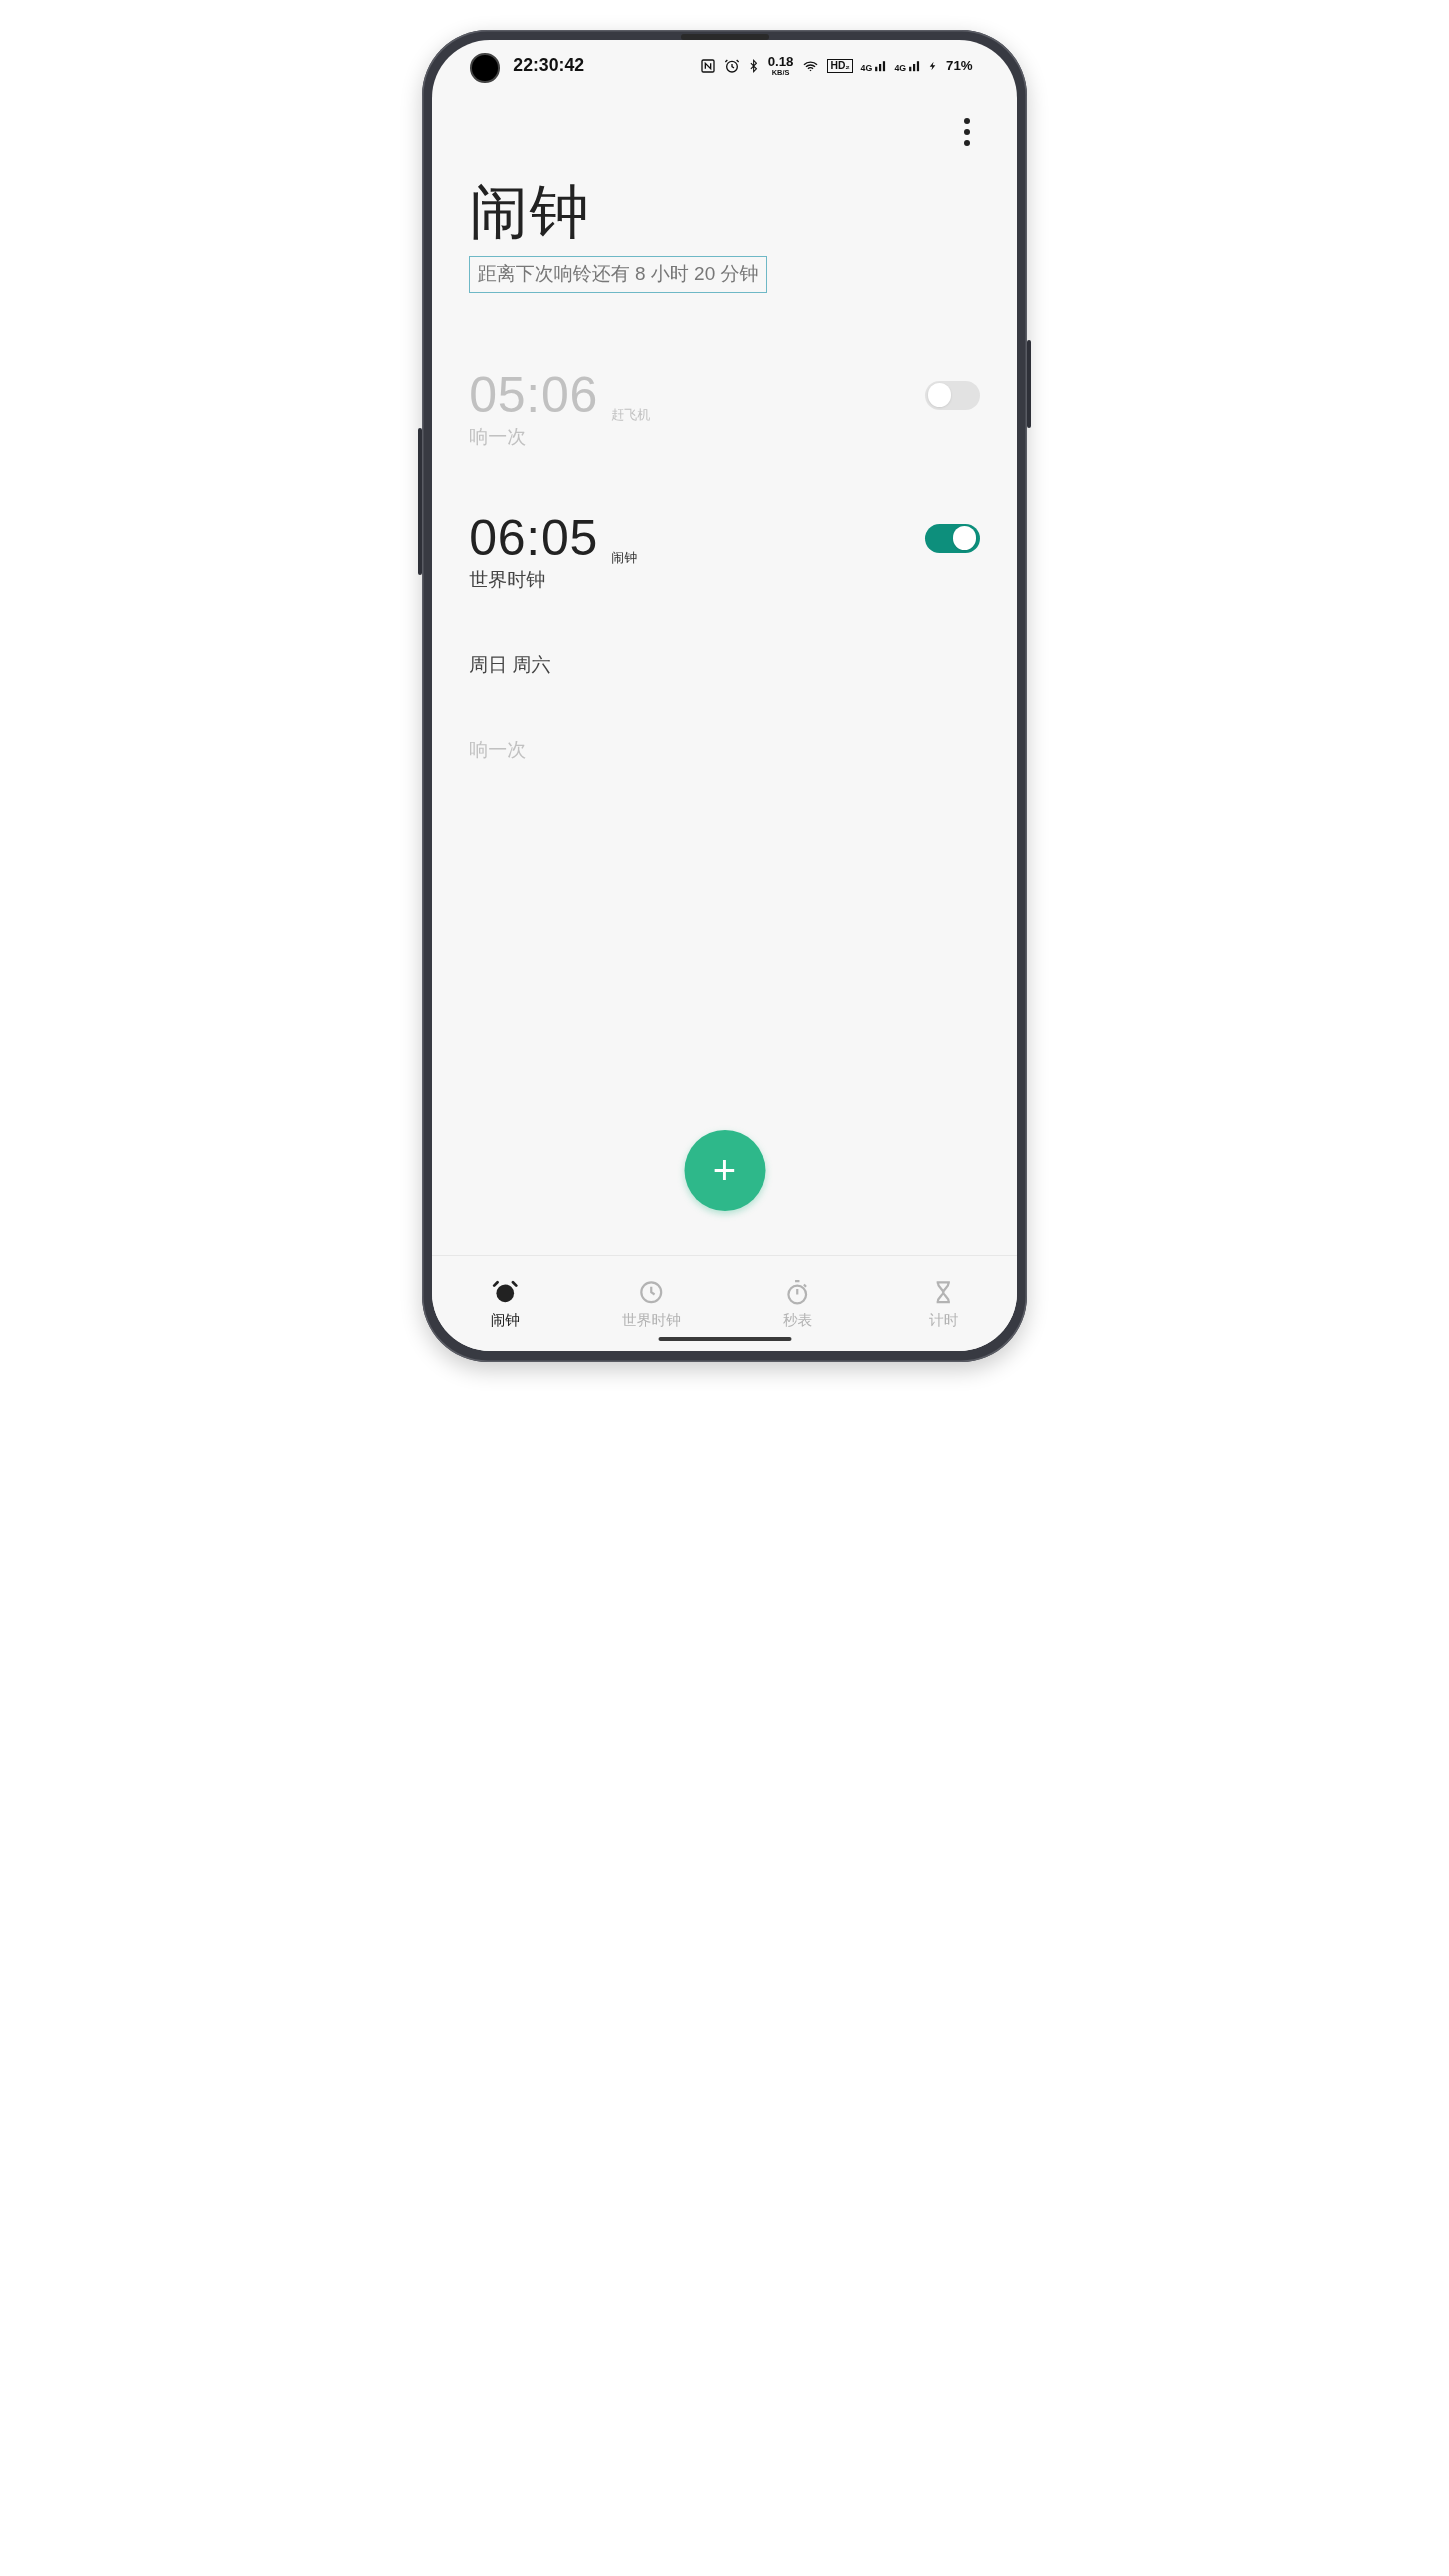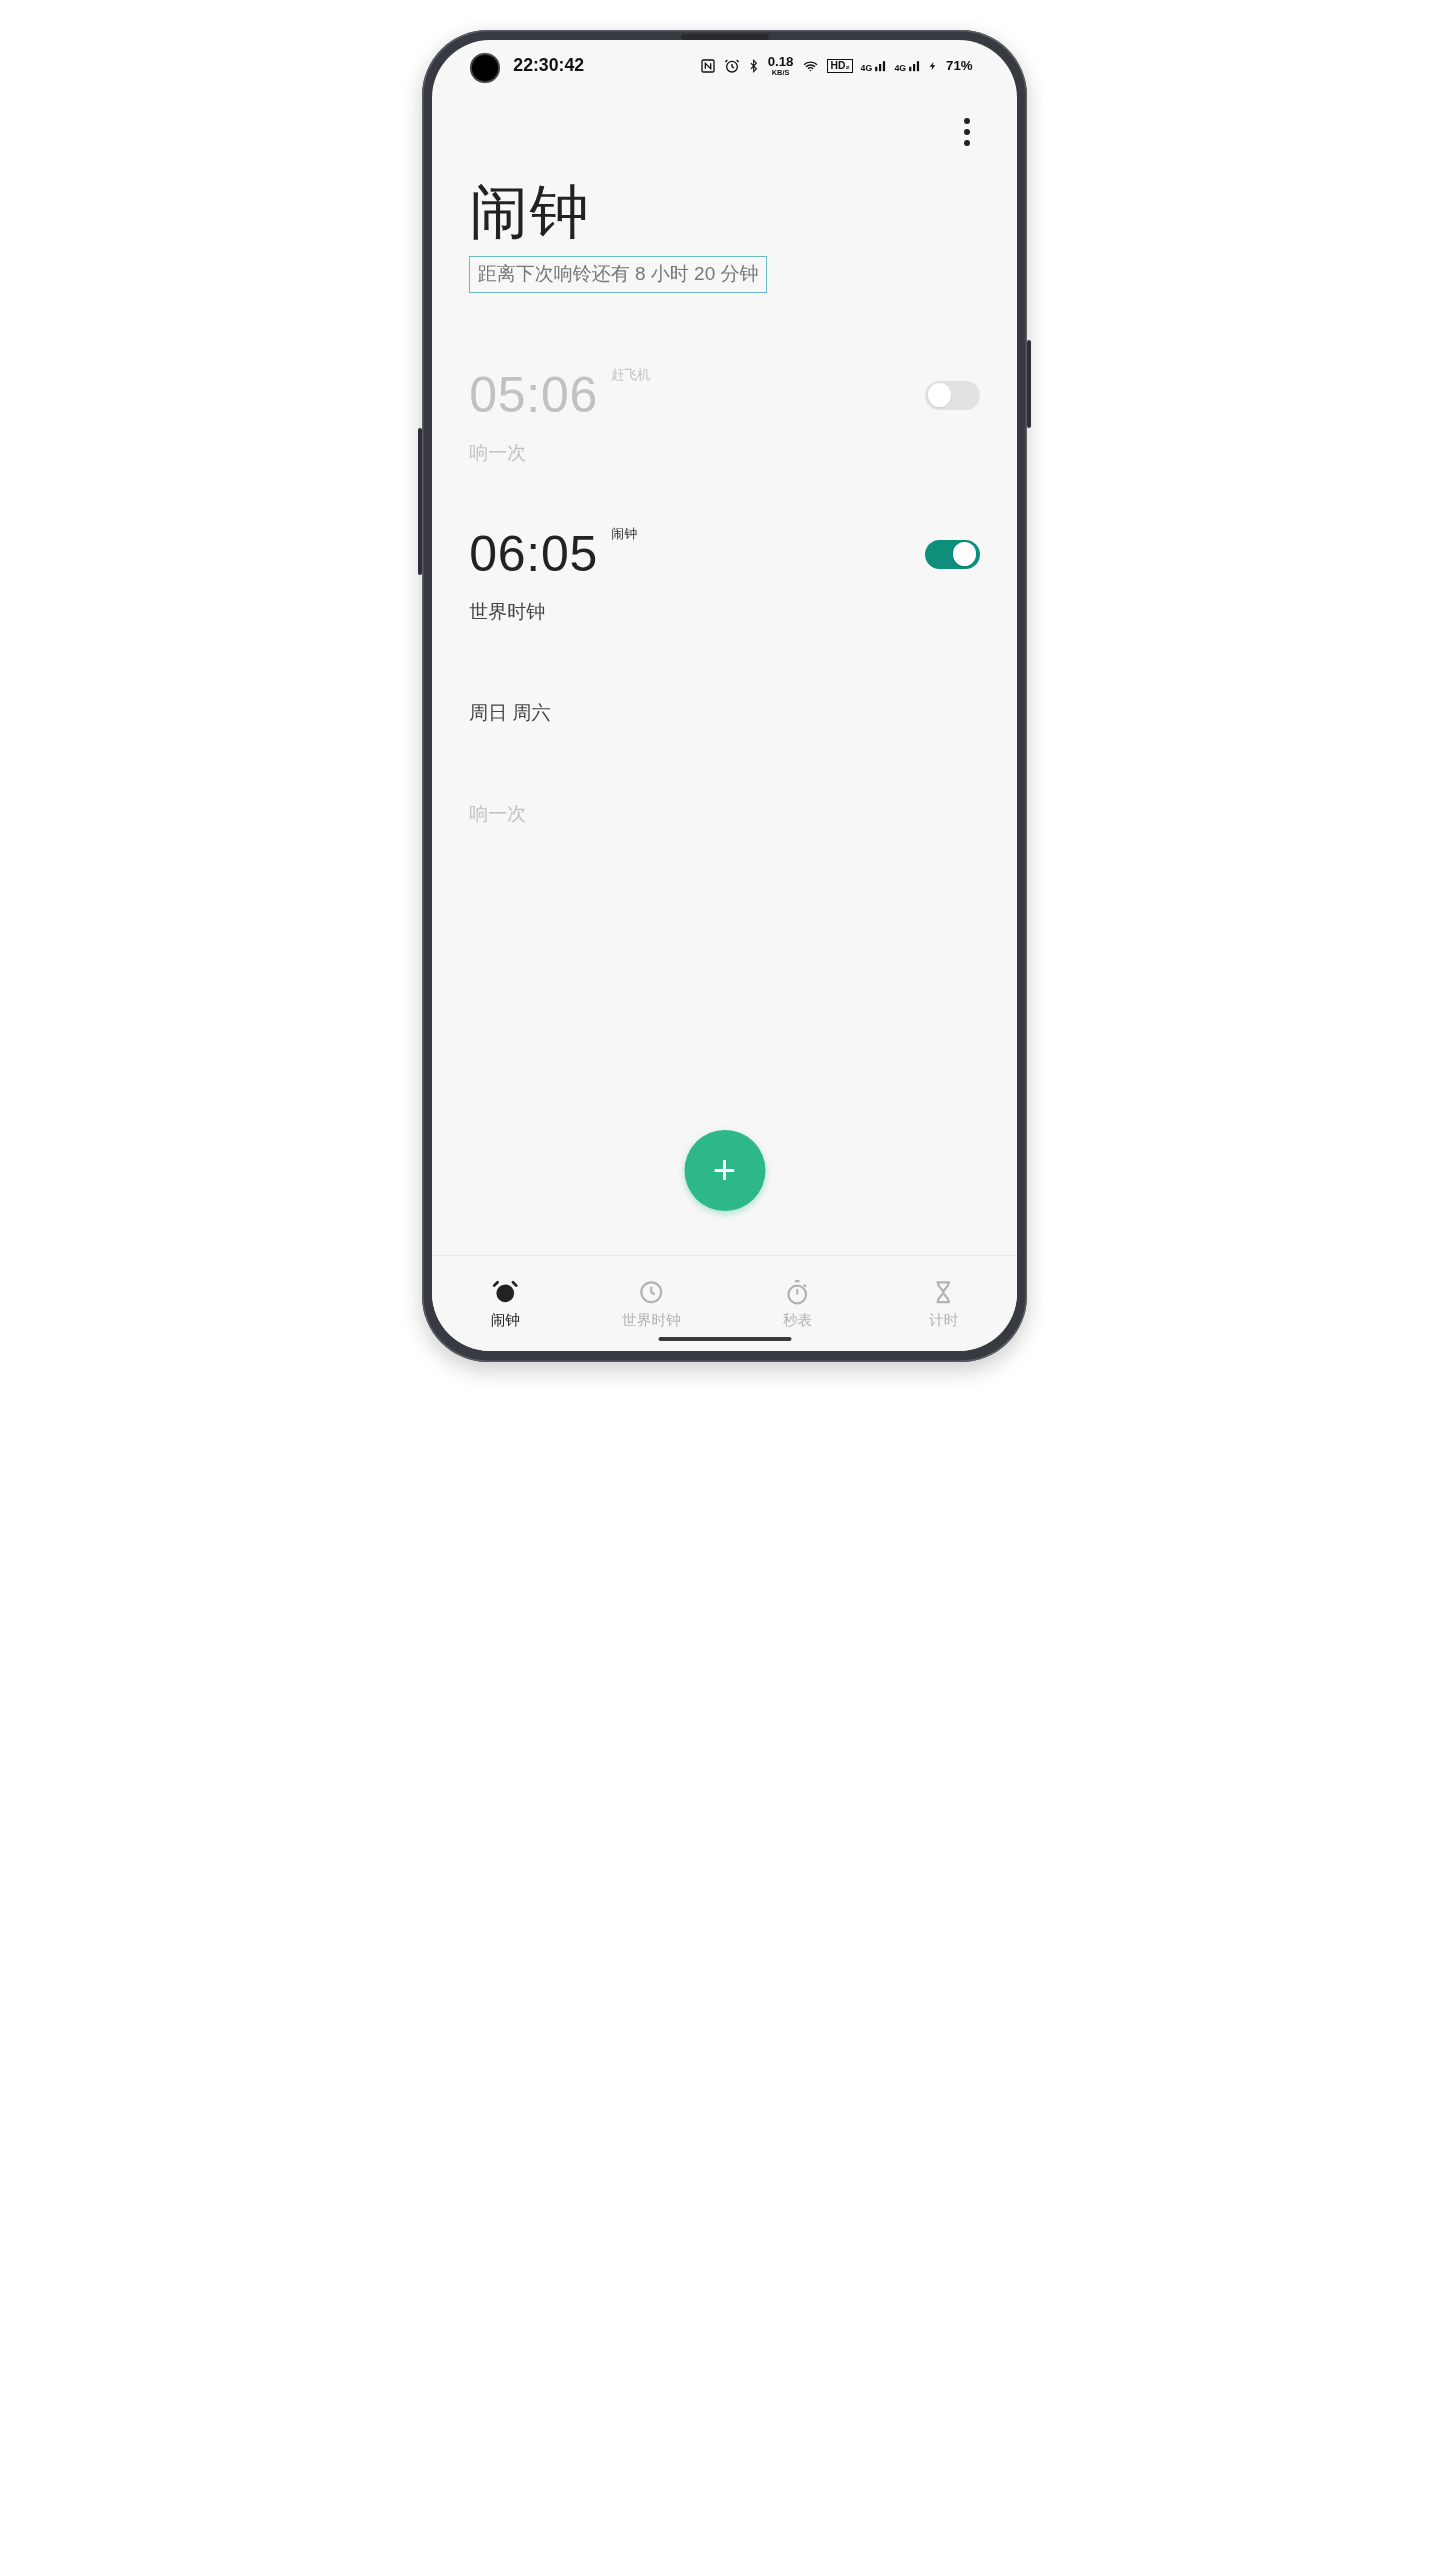--- a/index.html
+++ b/index.html
@@ -107,24 +107,24 @@
   }
 
   
   .alarm-list { flex: 1; padding: 29.5px 37px 0; }
   .alarm-item { padding: 29.5px 0; position: relative; }
   .alarm-row {
     display: flex;
     align-items: baseline;
     justify-content: space-between;
   }
-  .alarm-left { display: flex; align-items: flex-start; gap: 13.3px; }
+  .alarm-left { display: flex; align-items: flex-end; gap: 13.3px; }
   .alarm-time { font-size: 50px; font-weight: 400; color: #222; letter-spacing: 0.7px; }
   .alarm-label { font-size: 13px; color: #333; }
-  .alarm-repeat { font-size: 19px; color: #444; margin-top: 16px; }
+  .alarm-repeat { font-size: 19px; color: #444; margin-top: 0; }
   .alarm-item.disabled .alarm-time { color: #c1c1c1; }
   .alarm-item.disabled .alarm-label { color: #c1c1c1; }
   .alarm-item.disabled .alarm-repeat { color: #c1c1c1; }
 
   
   .toggle {
     width: 55px; height: 29.5px;
     background: #e2e2e2;
     border-radius: 14.7px;
     position: relative;

